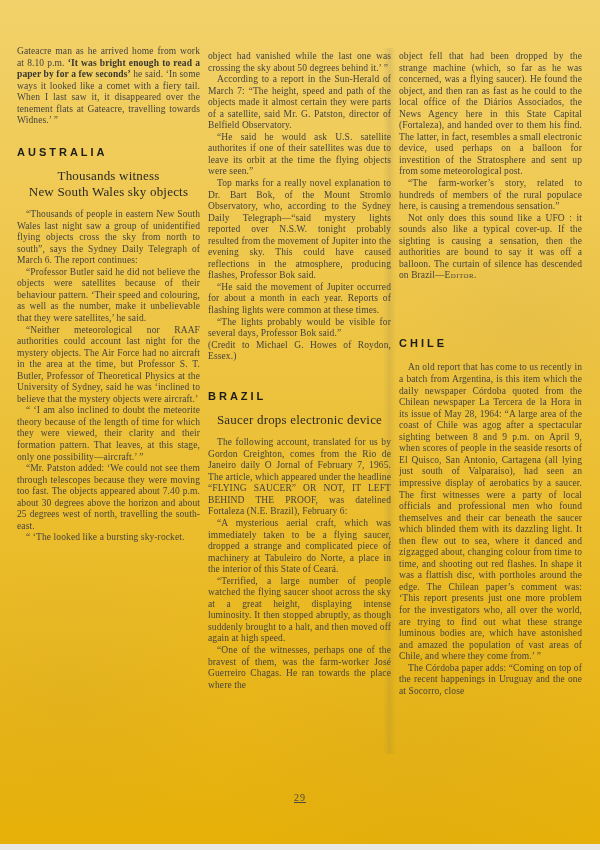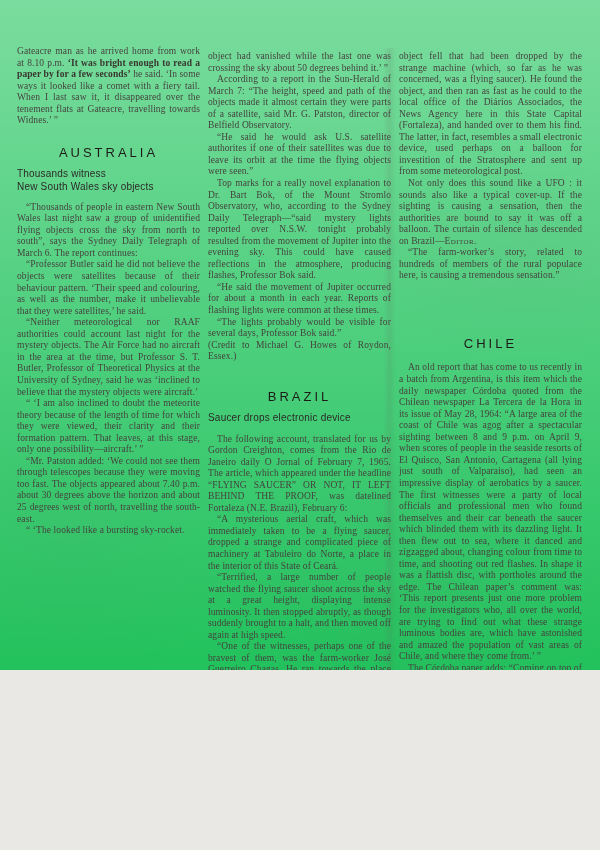--- a/index.html
+++ b/index.html
@@ -3,22 +3,22 @@
 <meta charset="utf-8">
 <style>
   html,body{margin:0;padding:0;}
   body{
     width:600px;height:850px;
     font-family:"Liberation Serif", serif;
     background:#e9e8e5;
   }
   .page{
     position:relative;
-    width:600px;height:670px;
-    background:#22c55e;
+    width:600px;height:844px;
+    background:#eab308;
     overflow:hidden;
   }
   
   .page::before{
     content:"";
     position:absolute;inset:0;
     background:
       radial-gradient(220px 160px at 88% 38%, rgba(120,115,105,0.06), transparent 70%),
       radial-gradient(260px 200px at 12% 82%, rgba(120,115,105,0.05), transparent 70%),
       radial-gradient(300px 240px at 70% 90%, rgba(120,115,105,0.05), transparent 70%),
@@ -47,34 +47,35 @@
     letter-spacing:0.1px;
   }
   .colpad{padding-top:5px;}
   .col p{margin:0;}
   .col p.indent{text-indent:9px;}
   .b{font-weight:700;color:#38362f;}
   .i{}
   .sc{font-variant:small-caps;letter-spacing:0.4px;}
   .heading{
     font-family:"Liberation Sans", sans-serif;
-    font-weight:400;
-    font-size:13px;
+    font-weight:700;
+    font-size:11px;
     letter-spacing:3px;
-    text-align:center;
+    text-align:left;
     color:#1d1c19;
     margin:16px 0 10px;
     text-indent:0;
   }
   .subheading{
-    font-family:Liberation Sans, sans-serif;
+    font-family:Liberation Serif, serif;
     font-weight:400;
-    font-size:10px;
+    font-size:13px;
     line-height:1.22;
     letter-spacing:0.2px;
+    text-align:center;
     color:#2b2a27;
     margin:0 0 9px;
     white-space:pre-line;
     text-indent:0;
   }
   .spacer{width:100%;}
   .page-number{
     position:absolute;
     left:0;right:0;
     top:792px;
@@ -114,22 +115,22 @@
         <div class="spacer" style="height: 12px;"></div>
         <h2 class="heading">BRAZIL</h2>
         <h3 class="subheading">Saucer drops electronic device</h3>
         <p class="indent"><span>The following account, translated for us by Gordon Creighton, comes from the Rio de Janeiro daily </span><span class="i">O Jornal</span><span> of February 7, 1965. The article, which appeared under the headline “FLYING SAUCER” OR NOT, IT LEFT BEHIND THE PROOF, was datelined Fortaleza (N.E. Brazil), February 6:</span></p>
         <p class="indent"><span>“A mysterious aerial craft, which was immediately taken to be a flying saucer, dropped a strange and complicated piece of machinery at Tabuleiro do Norte, a place in the interior of this State of Ceará.</span></p>
         <p class="indent"><span>“Terrified, a large number of people watched the flying saucer shoot across the sky at a great height, displaying intense luminosity. It then stopped abruptly, as though suddenly brought to a halt, and then moved off again at high speed.</span></p>
         <p class="indent"><span>“One of the witnesses, perhaps one of the bravest of them, was the farm-worker José Guerreiro Chagas. He ran towards the place where the</span></p>
       </div>
     <div class="col colpad">
         <p class=""><span>object fell that had been dropped by the strange machine (which, so far as he was concerned, was a flying saucer). He found the object, and then ran as fast as he could to the local office of the </span><span class="i">Diários Associados</span><span>, the News Agency here in this State Capital (Fortaleza), and handed over to them his find. The latter, in fact, resembles a small electronic device, used perhaps on a balloon for investition of the Stratosphere and sent up from some meteorological post.</span></p>
+        <p class="indent"><span>“The farm-worker’s story, related to hundreds of members of the rural populace here, is causing a tremendous sensation.”</span></p>
         <p class="indent"><span class="i">Not only does this sound like a UFO : it sounds also like a typical cover-up. If the sighting is causing a sensation, then the authorities are bound to say it was off a balloon. The curtain of silence has descended on Brazil</span><span>—</span><span class="sc">Editor</span><span>.</span></p>
-        <p class="indent"><span>“The farm-worker’s story, related to hundreds of members of the rural populace here, is causing a tremendous sensation.”</span></p>
         <div class="spacer" style="height: 40px;"></div>
         <h2 class="heading">CHILE</h2>
         <div class="spacer" style="height: 3px;"></div>
         <p class="indent"><span>An old report that has come to us recently in a batch from Argentina, is this item which the daily newspaper </span><span class="i">Córdoba</span><span> quoted from the Chilean newspaper </span><span class="i">La Tercera de la Hora</span><span> in its issue of May 28, 1964: “A large area of the coast of Chile was agog after a spectacular sighting between 8 and 9 p.m. on April 9, when scores of people in the seaside resorts of El Quisco, San Antonio, Cartagena (all lying just south of Valparaiso), had seen an impressive display of aerobatics by a saucer. The first witnesses were a party of local officials and professional men who found themselves and their car beneath the saucer which blinded them with its dazzling light. It then flew out to sea, where it danced and zigzagged about, changing colour from time to time, and shooting out red flashes. In shape it was a flattish disc, with portholes around the edge. The Chilean paper’s comment was: ‘This report presents just one more problem for the investigators who, all over the world, are trying to find out what these strange luminous bodies are, which have astonished and amazed the population of vast areas of Chile, and where they come from.’ ”</span></p>
         <p class="indent"><span>The </span><span class="i">Córdoba</span><span> paper adds: “Coming on top of the recent happenings in Uruguay and the one at Socorro, close</span></p>
       </div>
   </div>
   <div class="gutter-shadow"></div>
   <div class="page-number">29</div>
 </div>

